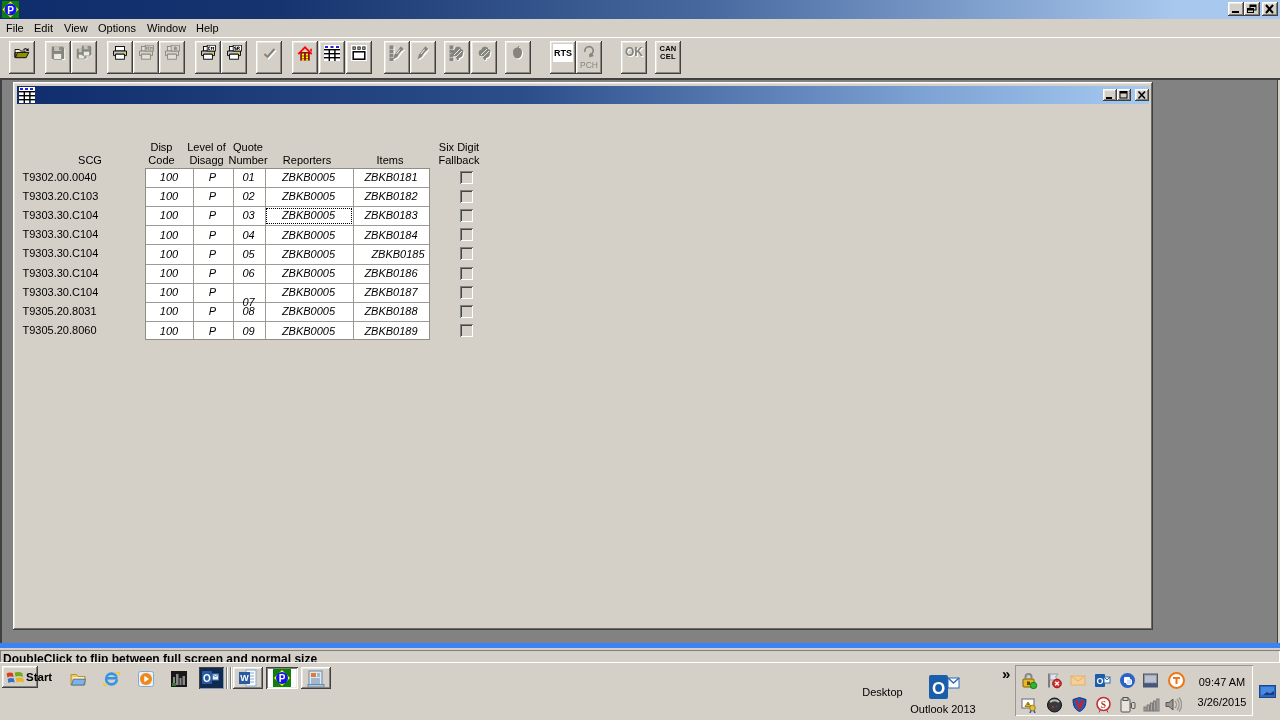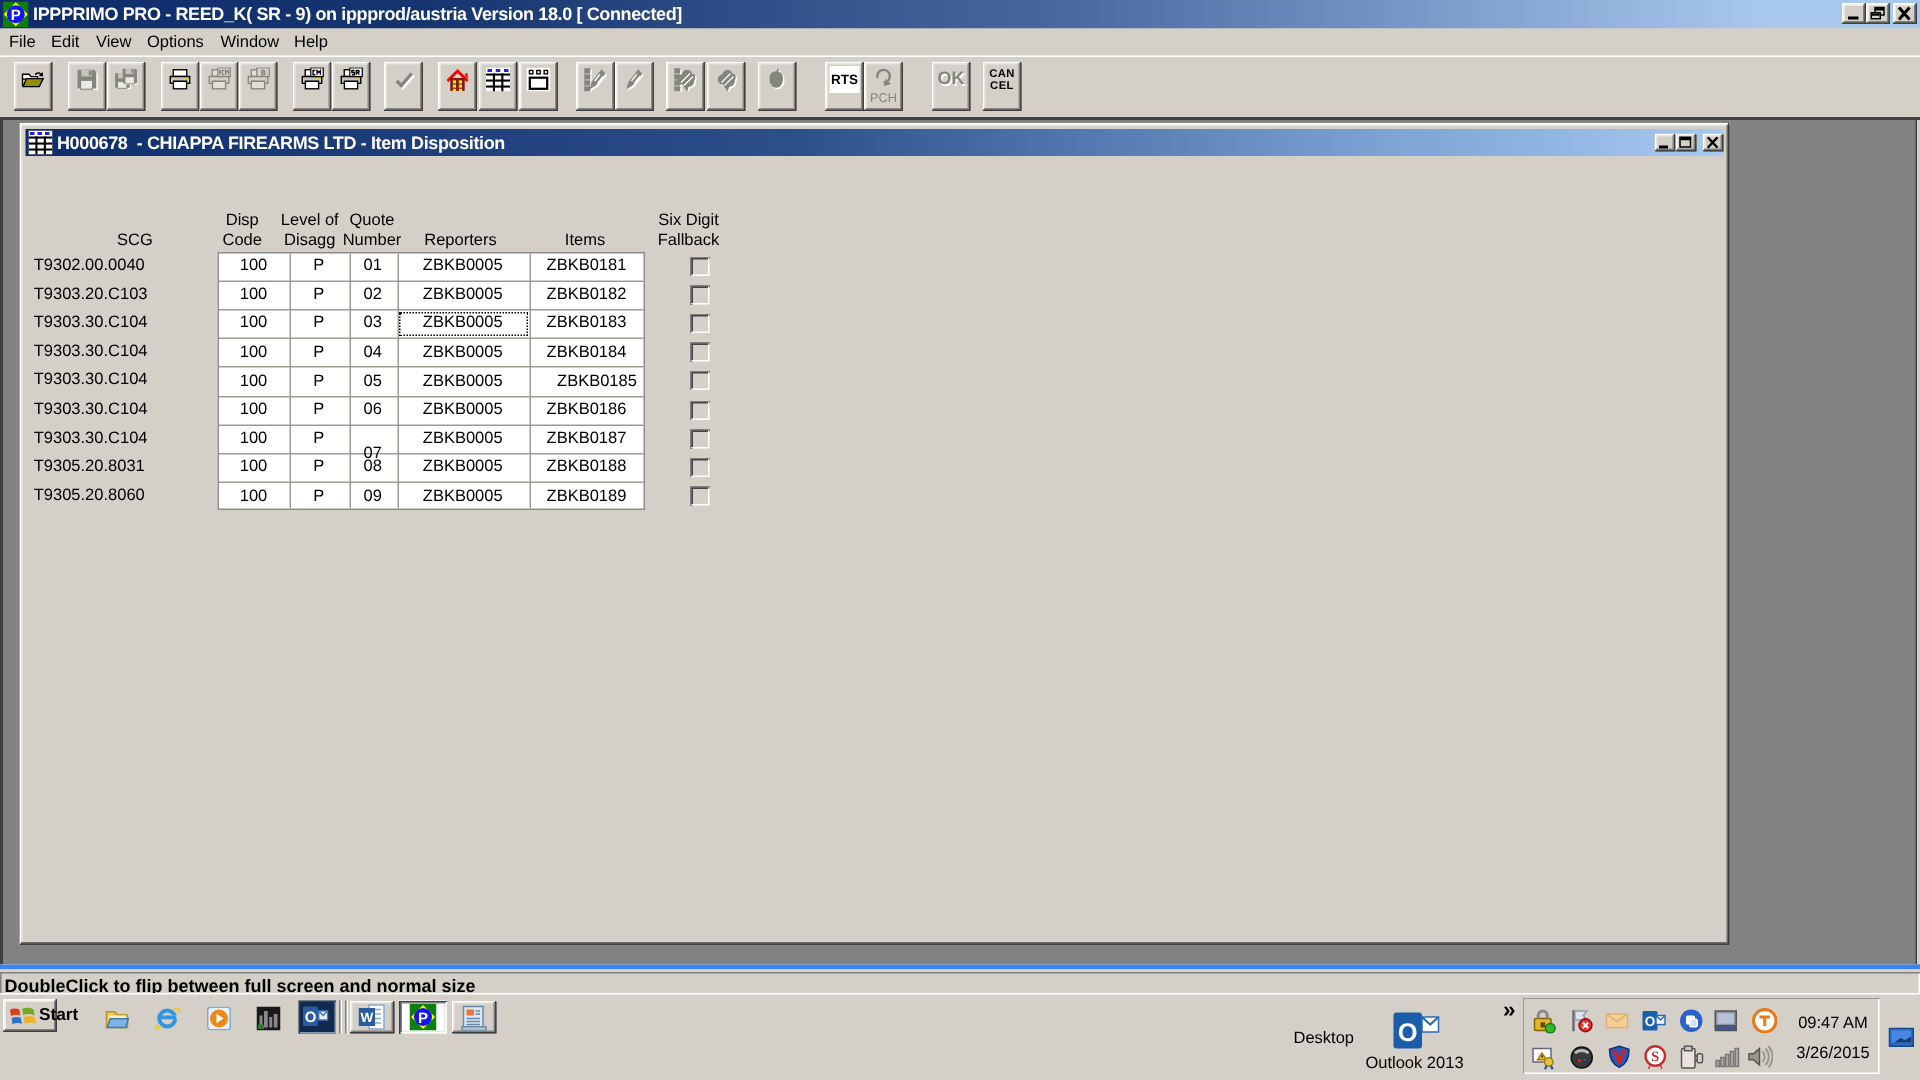--- a/index.html
+++ b/index.html
@@ -26,31 +26,31 @@
   box-shadow:inset 0 2px 0 #404040,inset 2px 0 0 #404040,inset -2px 0 0 #d4d0c8,inset -3px 0 0 #404040;}
 
 #child{left:13px;top:4px;width:1140px;height:548px;background:#d4d0c8;
   box-shadow:inset -1px -1px 0 #404040,inset 1px 1px 0 #fff,inset -2px -2px 0 #6e6c66,inset 2px 2px 0 #e8e5de;}
 #childtitle{left:4px;top:4px;width:1132px;height:18px;
   background:linear-gradient(to right,#0f2d6c,#2c4e8b 45%,#7da2d4 80%,#a6caf0);}
 .cwbtn{width:14px;height:12px;top:3px;background:#d4d0c8;
   box-shadow:inset -1px -1px 0 #404040,inset 1px 1px 0 #fff,inset -2px -2px 0 #808080,inset 2px 2px 0 #ece9e2;}
 .cwbtn svg{position:absolute;left:0;top:0;}
 
-#tbl{left:131.5px;top:85.5px;width:285px;height:172.8px;background:#fff;border:1px solid #8e8e86;}
+#tbl{left:131.5px;top:85.5px;width:285px;height:172.8px;background:#fff;border:1px solid #8e8e86;font-style:italic;}
 .vline{position:absolute;top:0;width:1px;height:100%;background:#9c9c94;}
 .hline{position:absolute;left:0;height:1px;width:100%;background:#9c9c94;}
 .cell{position:absolute;font-size:11px;text-align:center;height:19.2px;line-height:19.2px;}
 .hdr{position:absolute;text-align:center;font-size:11px;line-height:13px;white-space:pre;}
 .scg{position:absolute;width:110px;font-size:11px;height:19.2px;line-height:19.2px;left:9.5px;}
 .cbx{position:absolute;left:446.5px;width:13px;height:13px;background:#d4d0c8;
   box-shadow:inset 1px 1px 0 #808080,inset -1px -1px 0 #fff,inset 2px 2px 0 #454545,inset -2px -2px 0 #d4d0c8;}
 #focusrect{position:absolute;border:1px dotted #000;}
 
-#statusbar{left:0;top:643px;width:1280px;height:19px;background:#d4d0c8;border-top:3px solid #3b82f6;}
+#statusbar{left:0;top:643px;width:1280px;height:19px;background:#d4d0c8;border-top:5px solid #3b82f6;}
 #statusfield{left:0px;top:2px;width:1280px;height:16px;
   box-shadow:inset 1px 1px 0 #808080,inset -1px -1px 0 #fff;
   font-weight:bold;font-size:12px;padding:2px 0 0 3px;}
 
 #taskbar{left:0;top:662px;width:1280px;height:58px;background:#d4d0c8;border-top:1px solid #fff;}
 #startbtn{left:2px;top:3px;width:36px;height:22px;background:#d4d0c8;
   box-shadow:inset -1px -1px 0 #404040,inset 1px 1px 0 #fff,inset -2px -2px 0 #808080,inset 2px 2px 0 #ece9e2;}
 #startbtn b{position:absolute;left:24px;top:5px;font-size:11.5px;}
 .taskbtn{position:absolute;top:4px;height:22px;background:#d4d0c8;
   box-shadow:inset -1px -1px 0 #404040,inset 1px 1px 0 #fff,inset -2px -2px 0 #808080,inset 2px 2px 0 #ece9e2;}
@@ -64,21 +64,20 @@
 </head>
 <body>
 
 <div class="abs" id="titlebar">
   <svg class="abs" style="left:2px;top:1px" width="17" height="17" viewBox="0 0 17 17">
     <rect width="17" height="17" fill="#0c800c"></rect>
     <path d="M8.5 0.5 L16.5 8.5 L8.5 16.5 L0.5 8.5 Z" fill="#ffff00"></path>
     <circle cx="8.5" cy="8.5" r="6" fill="#1414ee"></circle>
     <text x="8.5" y="12.5" font-size="10" font-weight="bold" fill="#fff" text-anchor="middle" font-family="Liberation Sans">P</text>
   </svg>
-  <span class="abs ttext" style="left:22px;top:2px">IPPPRIMO PRO - REED_K( SR - 9) on ippprod/austria Version 18.0 [ Connected]</span>
   <div class="abs winbtn" style="left:1228px;top:2px;">
     <svg width="16" height="14">
         <rect x="4" y="9" width="7" height="2" fill="#000"></rect>
       </svg>
     </div>
   <div class="abs winbtn" style="left:1244px;top:2px;">
     <svg width="16" height="14">
         <rect x="6" y="3" width="6" height="5" fill="none" stroke="#000"></rect>
         <rect x="6" y="3" width="6" height="2" fill="#000"></rect>
         <rect x="3.5" y="6.5" width="6" height="4" fill="#d4d0c8" stroke="#000"></rect>
@@ -382,21 +381,20 @@
           <rect x="6" y="1" width="3" height="2" fill="#2222dd"></rect>
           <rect x="11" y="1" width="3" height="2" fill="#2222dd"></rect>
         <g fill="#000">
             <rect x="0" y="4" width="16" height="1.4"></rect>
             <rect x="0" y="8" width="16" height="1.4"></rect>
             <rect x="0" y="12" width="16" height="1.4"></rect>
             <rect x="4.6" y="4" width="1.4" height="12"></rect>
             <rect x="10.2" y="4" width="1.4" height="12"></rect>
           </g>
       </svg>
-      <span class="abs ttext" style="left:21px;top:2px">H000678  - CHIAPPA FIREARMS LTD - Item Disposition</span>
       <div class="abs cwbtn" style="left:1086px;">
         <svg width="14" height="12">
             <rect x="3" y="8" width="6" height="2" fill="#000"></rect>
           </svg>
         </div>
       <div class="abs cwbtn" style="left:1100px;">
         <svg width="14" height="12">
             <rect x="3" y="2.5" width="7" height="6.5" fill="none" stroke="#000"></rect>
             <rect x="3" y="2.5" width="7" height="2" fill="#000"></rect>
           </svg>

